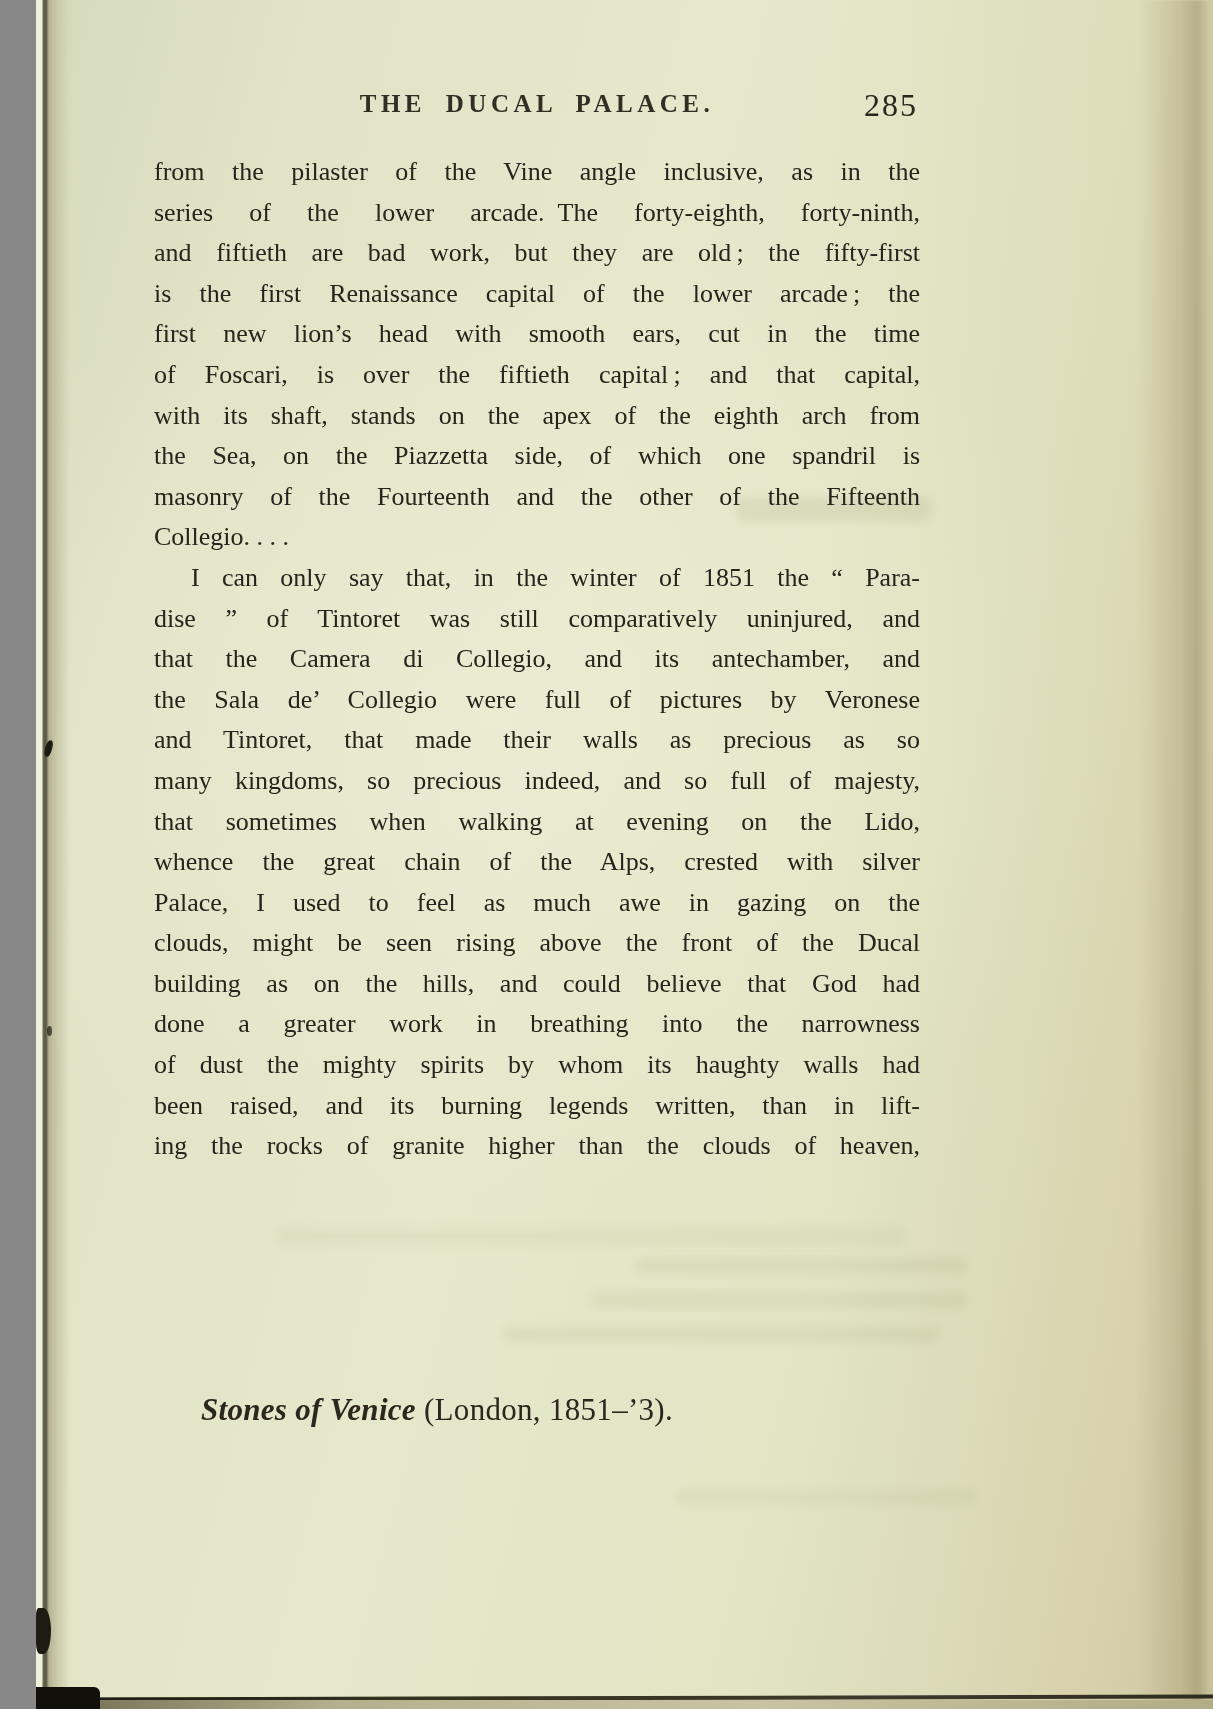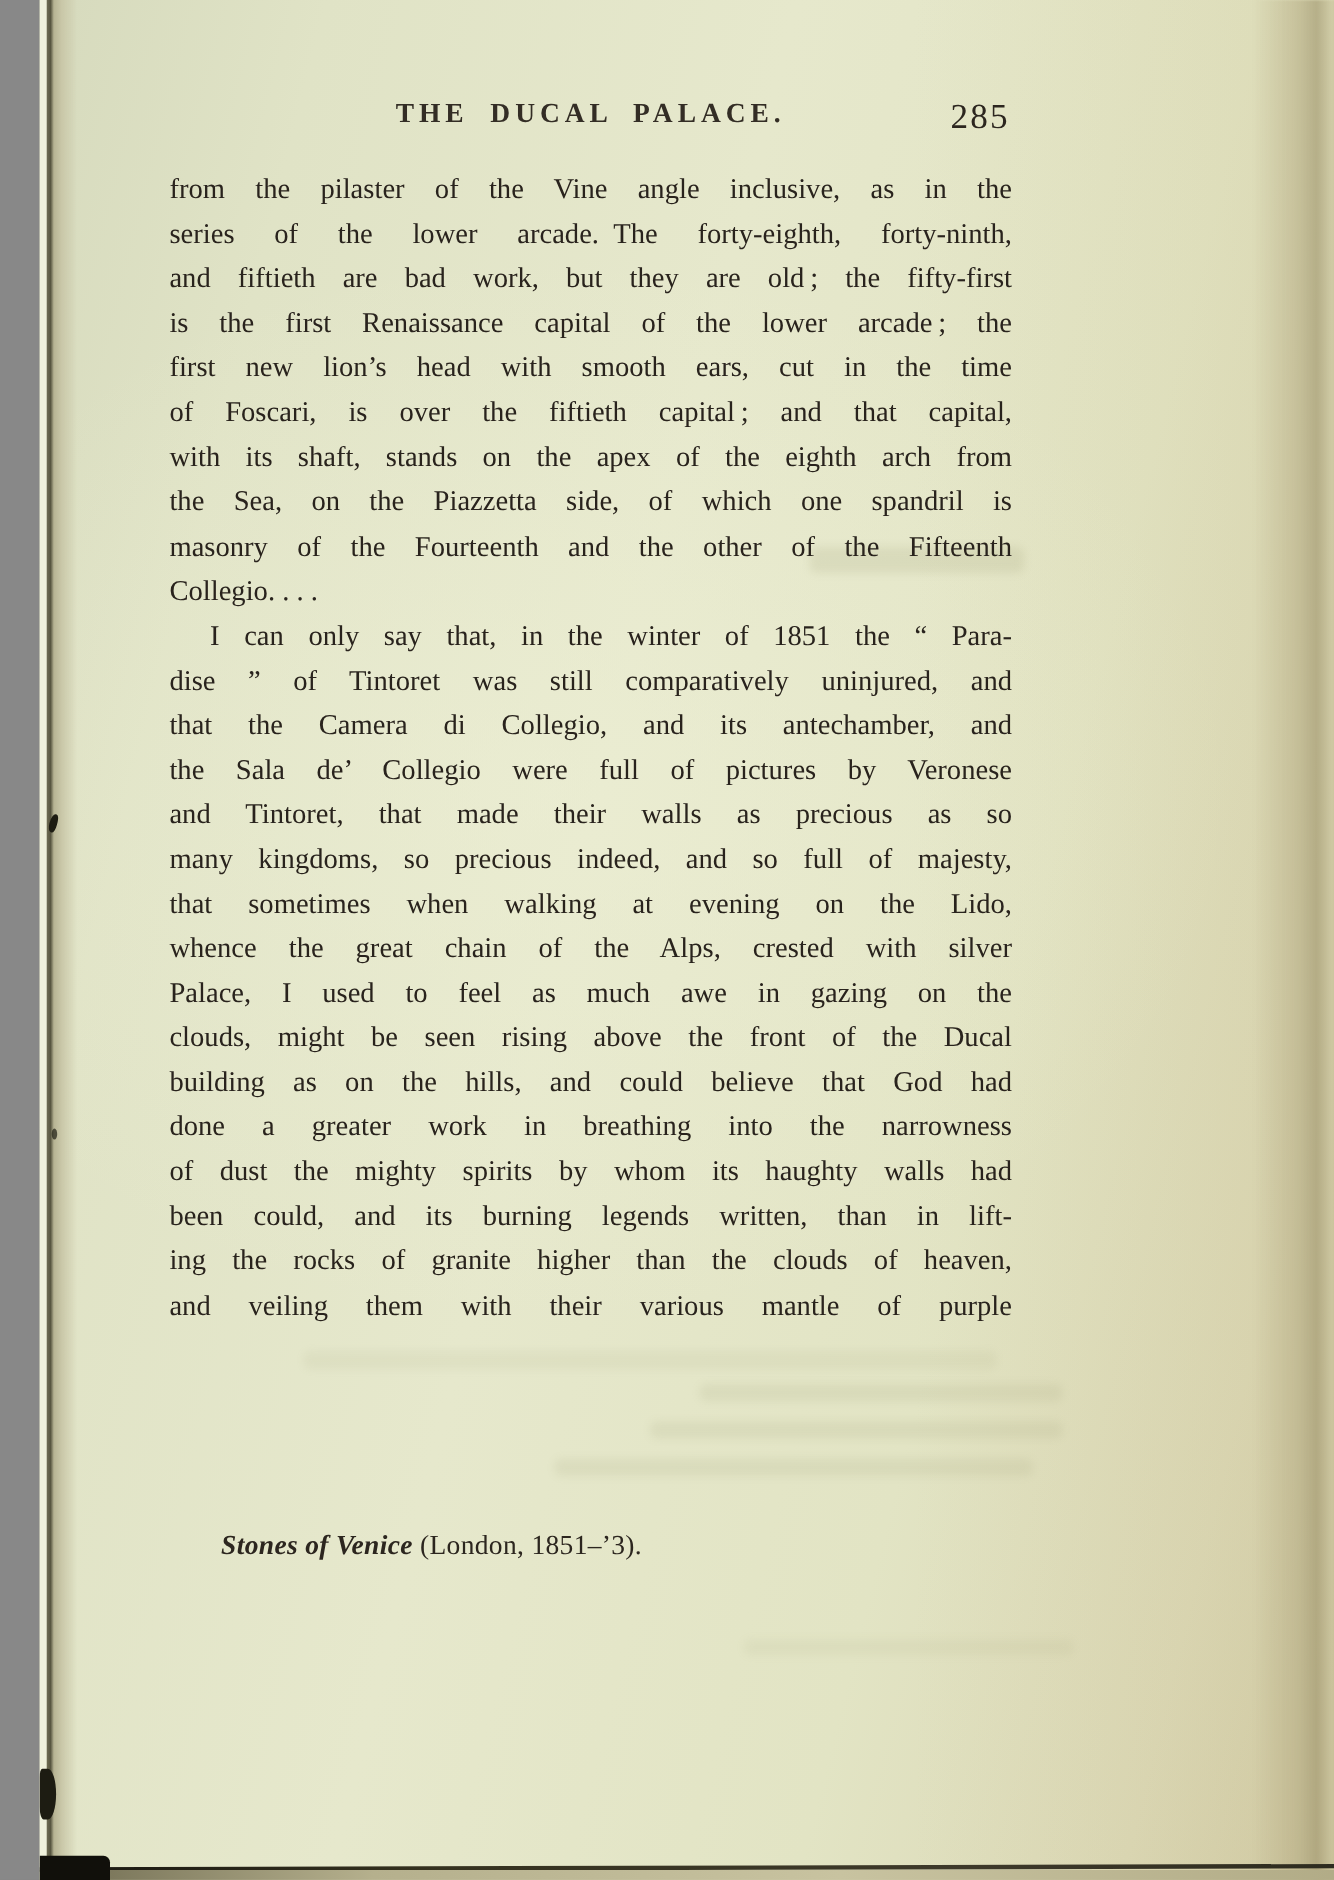--- a/index.html
+++ b/index.html
@@ -93,21 +93,21 @@
     height: 40.6px;
     text-align: justify;
     text-align-last: justify;
     white-space: normal;
   }
   .text-line.last-line { text-align-last: left; }
   .text-line.indent { padding-left: 37px; }
   
   .footnote {
     position: absolute; left: 165px; top: 1392px;
-    font-size: 25px; color: #2c261f; letter-spacing: 0.3px;
+    font-size: 31px; color: #2c261f; letter-spacing: 0.3px;
   }
   .footnote .work { font-style: italic; font-weight: bold; }
 </style>
 </head>
 <body>
 
 <div class="screenshot">
 
   <div class="left-edge"></div>
   <div class="warm-overlay"></div>
@@ -150,23 +150,22 @@
         <div class="text-line">the Sala de’ Collegio were full of pictures by Veronese</div>
         <div class="text-line">and Tintoret, that made their walls as precious as so</div>
         <div class="text-line">many kingdoms, so precious indeed, and so full of majesty,</div>
         <div class="text-line">that sometimes when walking at evening on the Lido,</div>
         <div class="text-line">whence the great chain of the Alps, crested with silver</div>
         <div class="text-line">Palace, I used to feel as much awe in gazing on the</div>
         <div class="text-line">clouds, might be seen rising above the front of the Ducal</div>
         <div class="text-line">building as on the hills, and could believe that God had</div>
         <div class="text-line">done a greater work in breathing into the narrowness</div>
         <div class="text-line">of dust the mighty spirits by whom its haughty walls had</div>
-        <div class="text-line">been could, and its burning legends written, than in lift-</div>
+        <div class="text-line">been raised, and its burning legends written, than in lift-</div>
         <div class="text-line">ing the rocks of granite higher than the clouds of heaven,</div>
-        <div class="text-line">and veiling them with their various mantle of purple</div>
       </div>
   </div>
 
   <div class="footnote">
     <span class="work">Stones of Venice</span><span> (London, 1851–’3).</span>
   </div>
 
 </div>
 
 </body></html>

